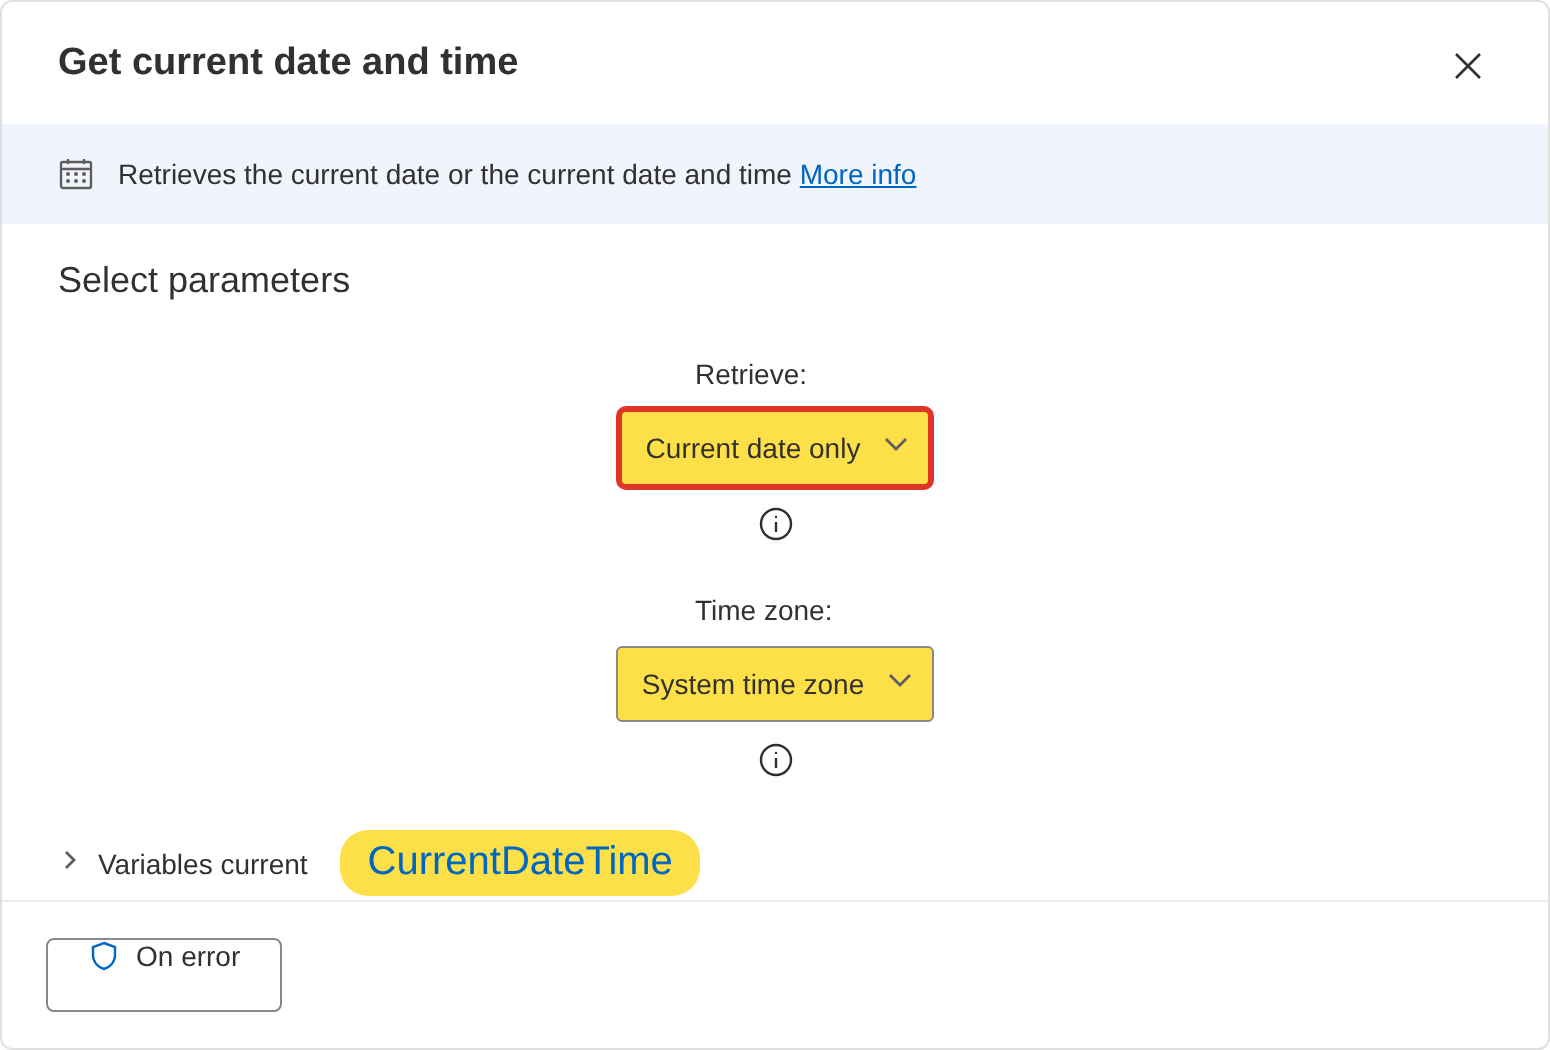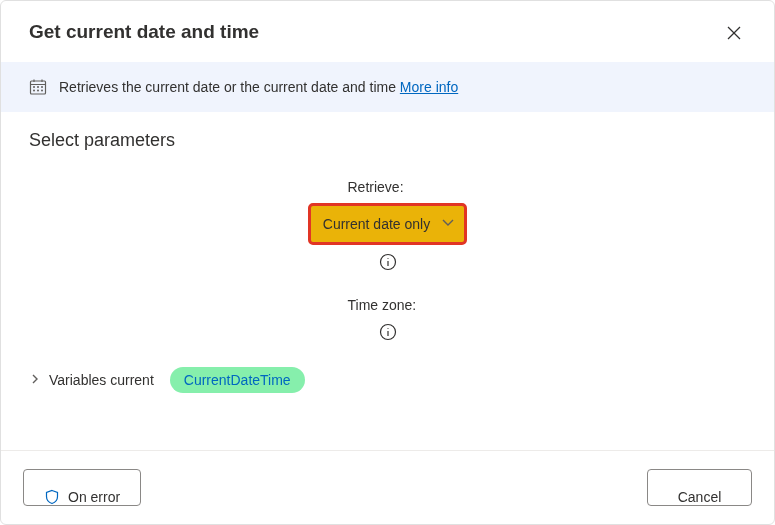--- a/index.html
+++ b/index.html
@@ -10,33 +10,33 @@
     .close-btn svg { width: 16px; height: 16px; }
     .info-banner { background: #f0f4fd; display: flex; align-items: center; padding: 16px 28px; gap: 12px; text-align: right; }
     .cal-icon { width: 18px; height: 18px; flex-shrink: 0; color: #605e5c; }
     .banner-text { font-size: 14px; color: #323130; }
     .more-info { color: #0067c0; text-decoration: underline; }
     .content { flex: 1; padding: 18px 28px; overflow-y: auto; }
     .section-title { font-size: 18px; font-weight: 400; color: #323130; margin-bottom: 28px; }
     .param-row { display: flex; align-items: center; margin-bottom: 26px; gap: 10px; flex-direction: column; }
     .param-label { width: 80px; font-size: 14px; color: #323130; flex-shrink: 0; }
     .select-wrap { flex: 1; position: relative; }
-    .select-box { width: 100%; height: 38px; border: 1px solid #8a8886; border-radius: 3px; background: #eab308; padding: 0 34px 0 12px; font-size: 14px; color: #323130; display: flex; align-items: center; cursor: pointer; }
+    .select-box { width: 100%; height: 38px; border: 1px solid #8a8886; border-radius: 3px; background: #fde047; padding: 0 34px 0 12px; font-size: 14px; color: #323130; display: flex; align-items: center; cursor: pointer; }
     .select-box.highlighted { outline: 3px solid #e13525; outline-offset: -1px; border-color: transparent; }
     .chevron { position: absolute; right: 10px; top: 50%; transform: translateY(-50%); pointer-events: none; color: #605e5c; }
     .chevron svg { width: 14px; height: 14px; }
     .info-icon { width: 18px; height: 18px; flex-shrink: 0; cursor: pointer; color: #323130; }
     .info-icon svg { width: 18px; height: 18px; }
     .vars-row { display: flex; align-items: center; gap: 8px; }
     .vars-chevron { color: #605e5c; cursor: pointer; }
     .vars-chevron svg { width: 12px; height: 12px; }
     .vars-label { font-size: 14px; color: #323130; margin-right: 8px;}
-    .var-chip { background: #86efac; color: #0067c0; padding: 5px 14px; border-radius: 14px; font-size: 14px; }
+    .var-chip { background: #fde047; color: #0067c0; padding: 5px 14px; border-radius: 14px; font-size: 20px; }
     .footer { border-top: 1px solid #edebe9; padding: 18px 22px; display: flex; align-items: center; justify-content: space-between; }
-    .btn { height: 37px; padding: 0 20px; border-radius: 4px; font-size: 14px; cursor: pointer; display: inline-flex; align-items: flex-end; gap: 8px; }
+    .btn { height: 37px; padding: 0 20px; border-radius: 4px; font-size: 14px; cursor: pointer; display: inline-flex; align-items: flex-start; gap: 8px; }
     .btn-outline { background: #fff; border: 1px solid #8a8886; color: #323130; }
     .btn-primary { background: #0066d1; border: 1px solid #0066d1; color: #fff; font-weight: 600; min-width: 105px; justify-content: center; }
     .btn-secondary { background: #fff; border: 1px solid #8a8886; color: #323130; min-width: 105px; justify-content: center; }
     .footer-right { display: flex; gap: 12px; }
     .shield-icon { width: 16px; height: 16px; color: #0067c0; }
   </style>
 </head>
 <body>
 
 <div class="header">
@@ -90,20 +90,30 @@
       <svg viewBox="0 0 18 18" fill="none" stroke="currentColor" stroke-width="1.2">
           <circle cx="9" cy="9" r="7.5"></circle>
           <circle cx="9" cy="5.5" r="0.6" fill="currentColor" stroke="none"></circle>
           <line x1="9" y1="8" x2="9" y2="13"></line>
         </svg>
     </span>
   </div>
 
   <div class="param-row">
     <div class="param-label">Time zone:</div>
+    <div class="select-wrap">
+      <div class="select-box">
+        <span>System time zone</span>
+      </div>
+      <span class="chevron">
+        <svg viewBox="0 0 14 14" fill="none" stroke="currentColor" stroke-width="1.4">
+            <polyline points="2,5 7,10 12,5"></polyline>
+          </svg>
+      </span>
+    </div>
     <span class="info-icon">
       <svg viewBox="0 0 18 18" fill="none" stroke="currentColor" stroke-width="1.2">
           <circle cx="9" cy="9" r="7.5"></circle>
           <circle cx="9" cy="5.5" r="0.6" fill="currentColor" stroke="none"></circle>
           <line x1="9" y1="8" x2="9" y2="13"></line>
         </svg>
     </span>
   </div>
 
   <div class="vars-row">
@@ -120,17 +130,14 @@
 <div class="footer">
   <button class="btn btn-outline">
     <span class="shield-icon">
       <svg viewBox="0 0 16 16" fill="none" stroke="currentColor" stroke-width="1.2">
           <path d="M8 1.5 L13.5 3.5 V7.5 C13.5 11 11 13.5 8 14.5 C5 13.5 2.5 11 2.5 7.5 V3.5 Z"></path>
         </svg>
     </span>
     <span>On error</span>
   </button>
   <div class="footer-right">
-    <button class="btn btn-secondary">
-      <span>Cancel</span>
-    </button>
   </div>
 </div>
 
 </body></html>

